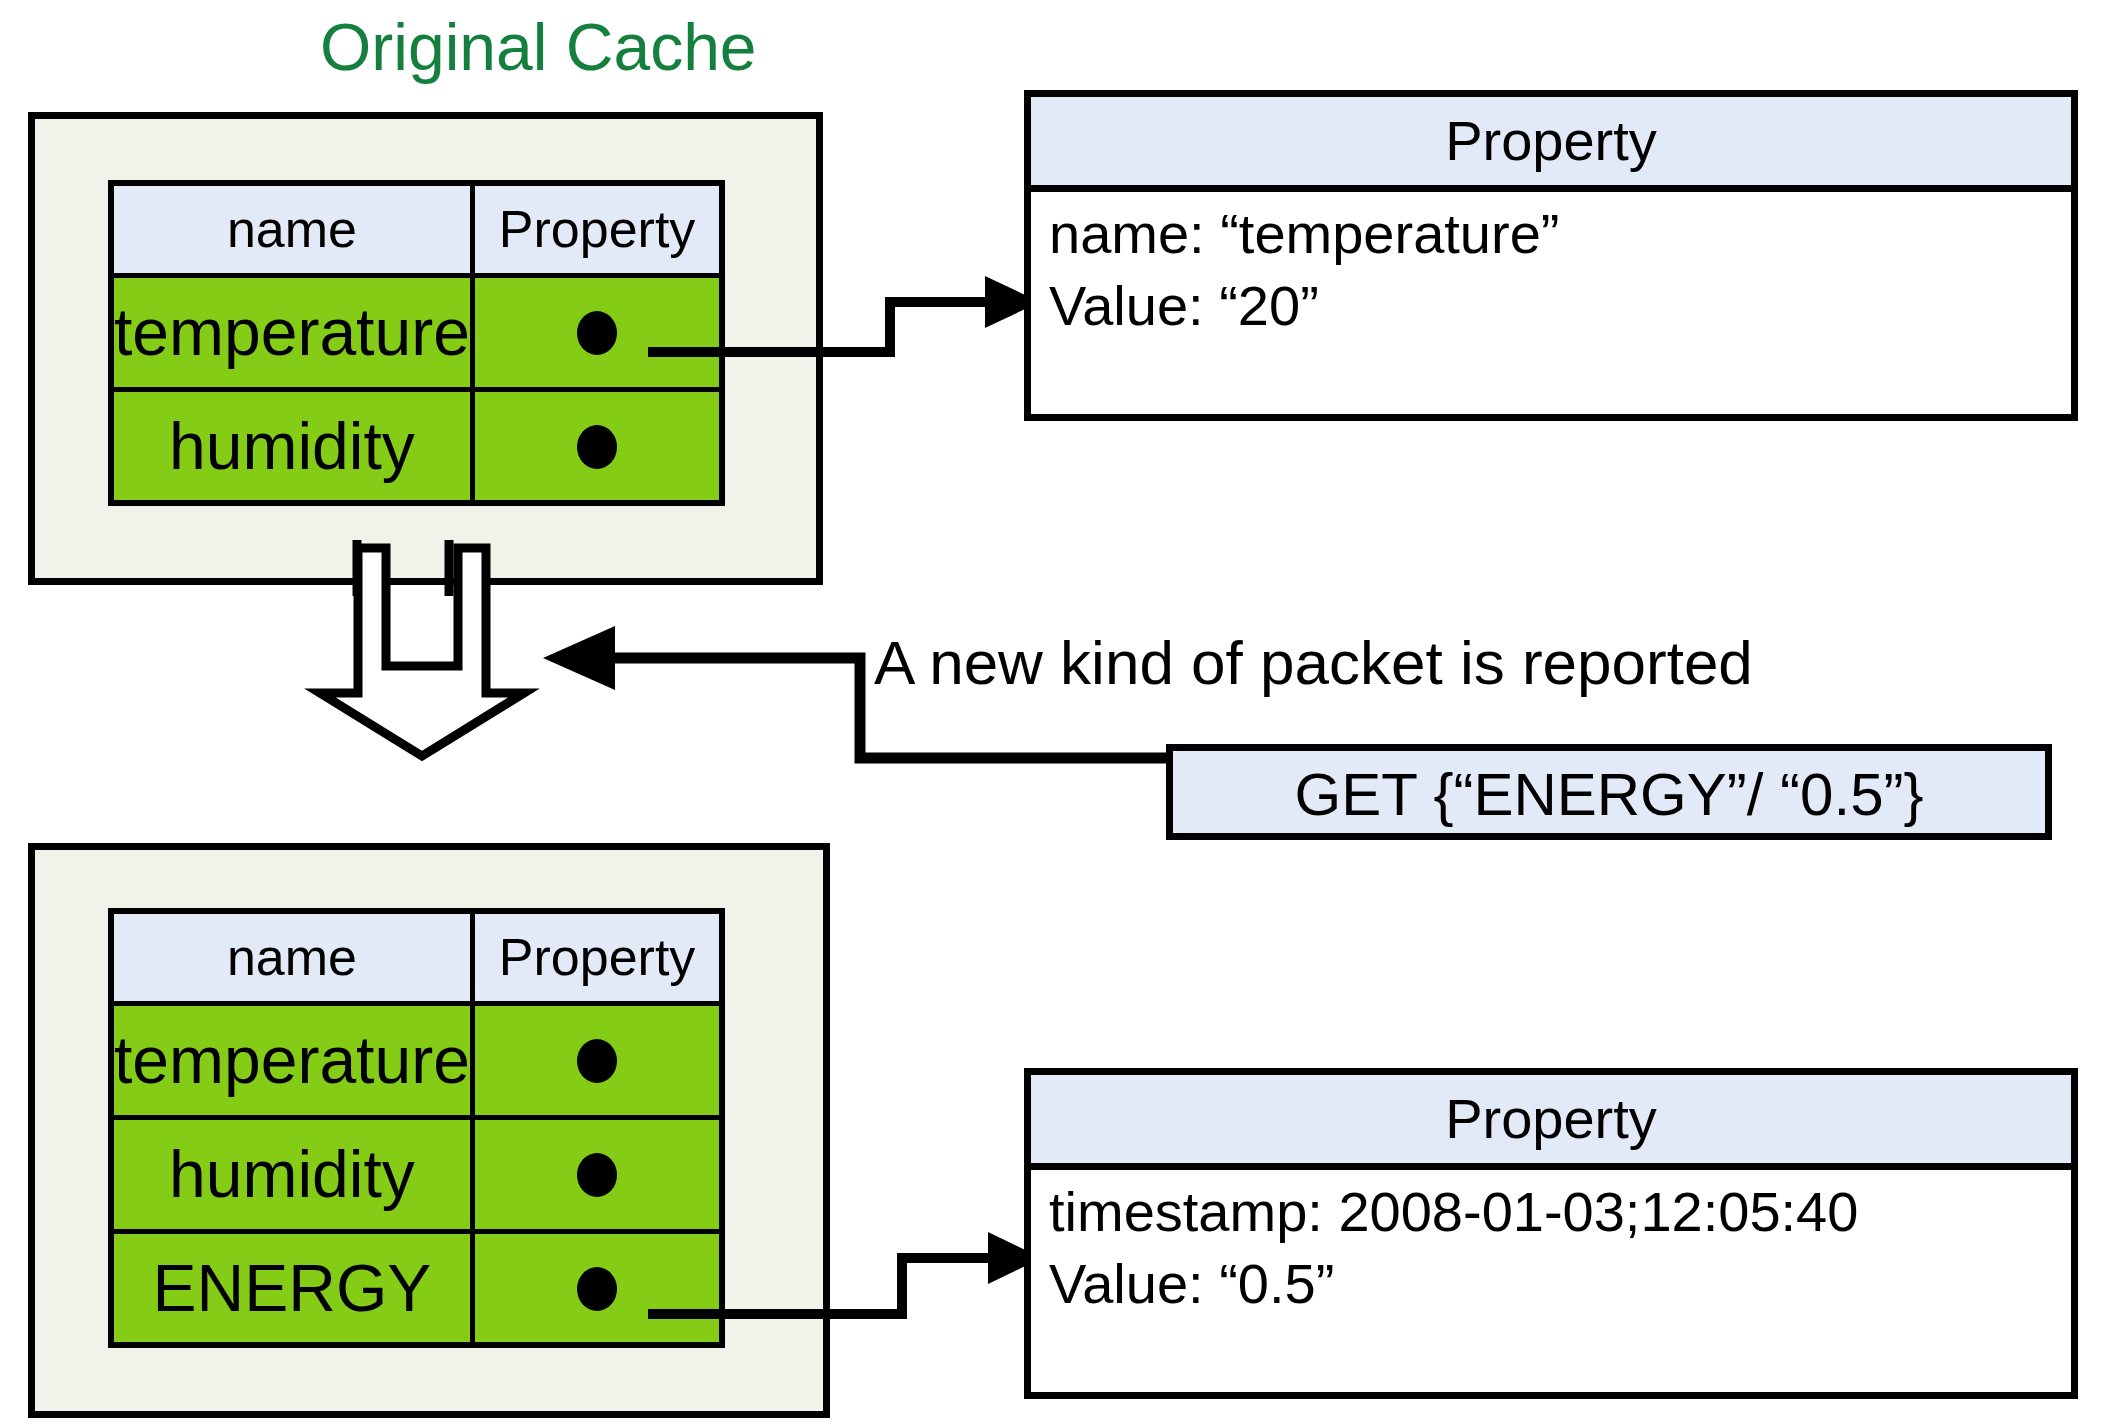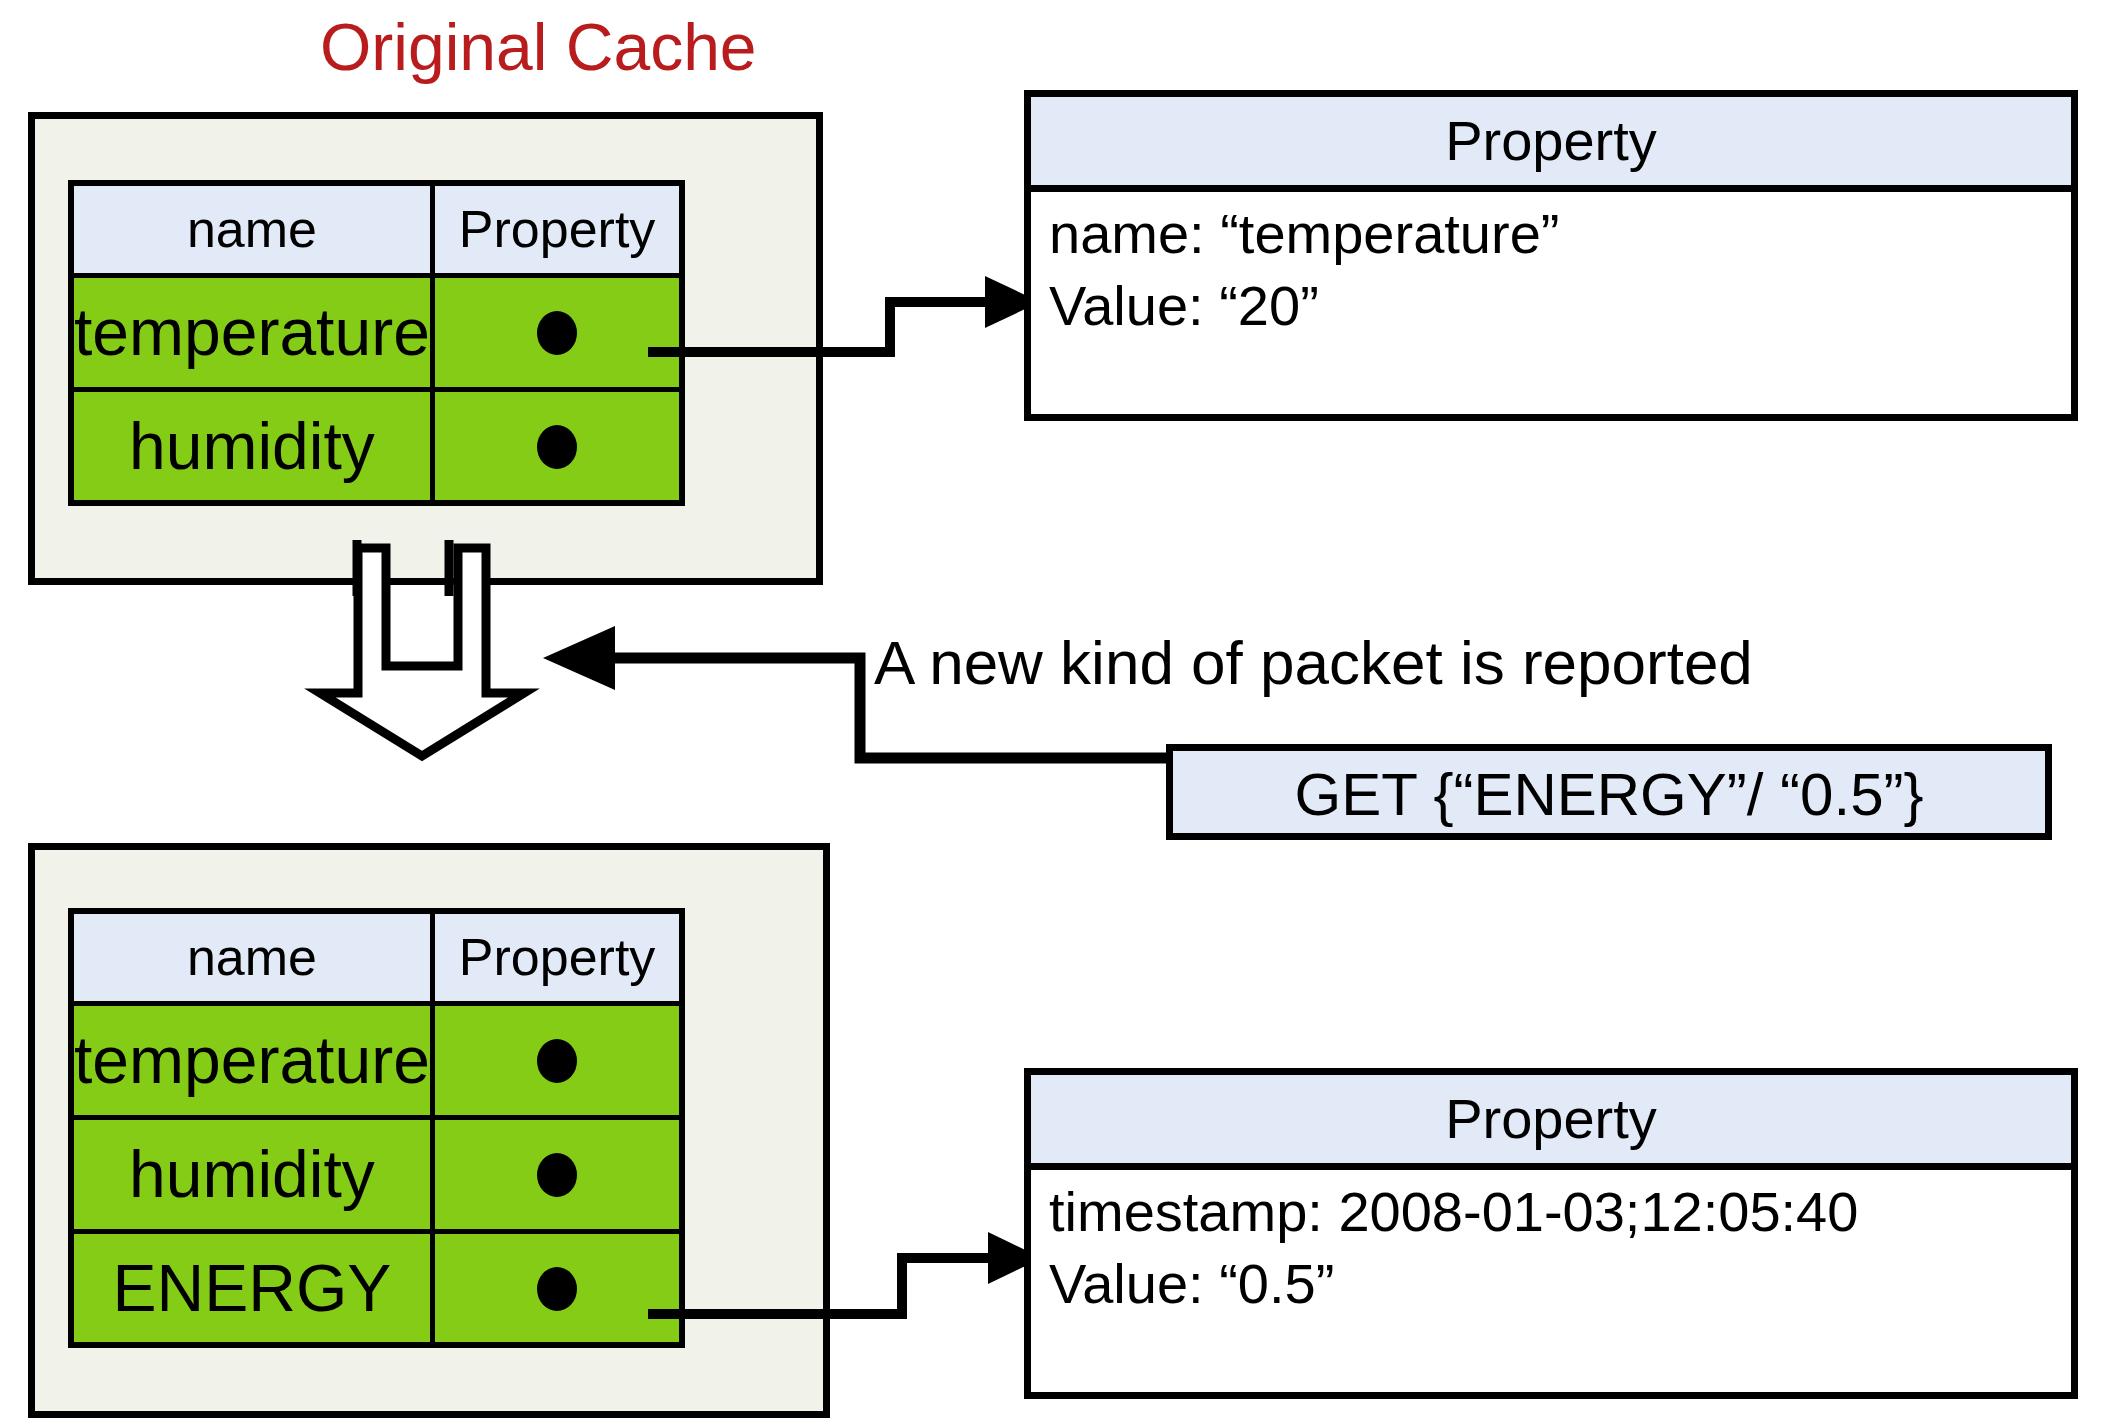--- a/index.html
+++ b/index.html
@@ -25,30 +25,31 @@
     background: #f1f3ea;
     border: 7px solid #000000;
     box-sizing: border-box;
   }
 
   
   .cache-title {
     font-size: 66px;
     line-height: 1;
     white-space: nowrap;
-    color: #b91c1c;
+    color: #15803d;
   }
 
   
   .cache-table {
     border-collapse: collapse;
     table-layout: fixed;
     background: #ffffff;
     box-sizing: border-box;
     border: 6px solid #000;
+    margin-left: 40px;
   }
   .cache-table td, .cache-table th {
     border: 5px solid #000;
     padding: 0;
     margin: 0;
     text-align: center;
     vertical-align: middle;
     font-weight: normal;
     font-size: 66px;
     background: #84cc16;

